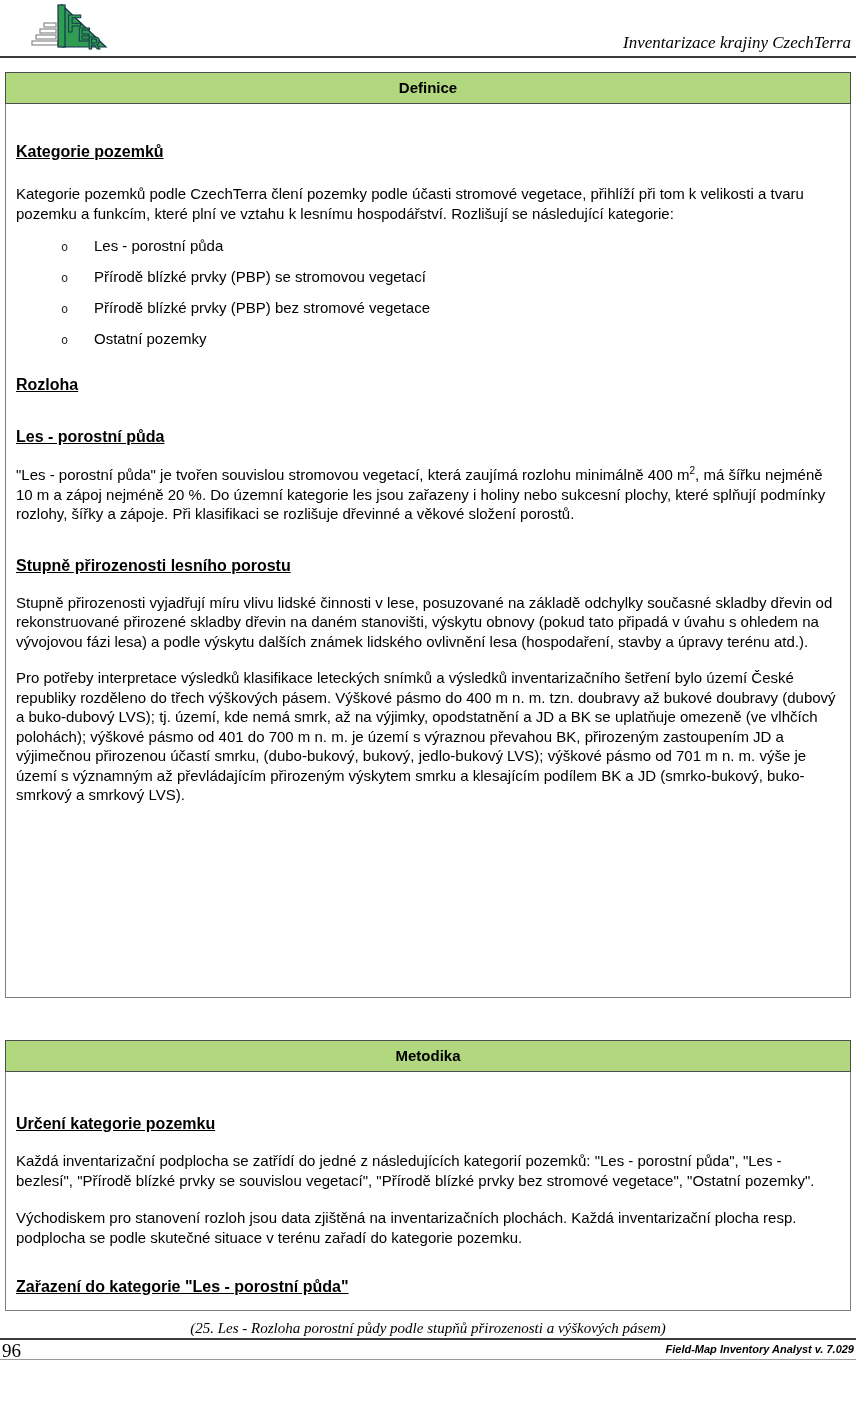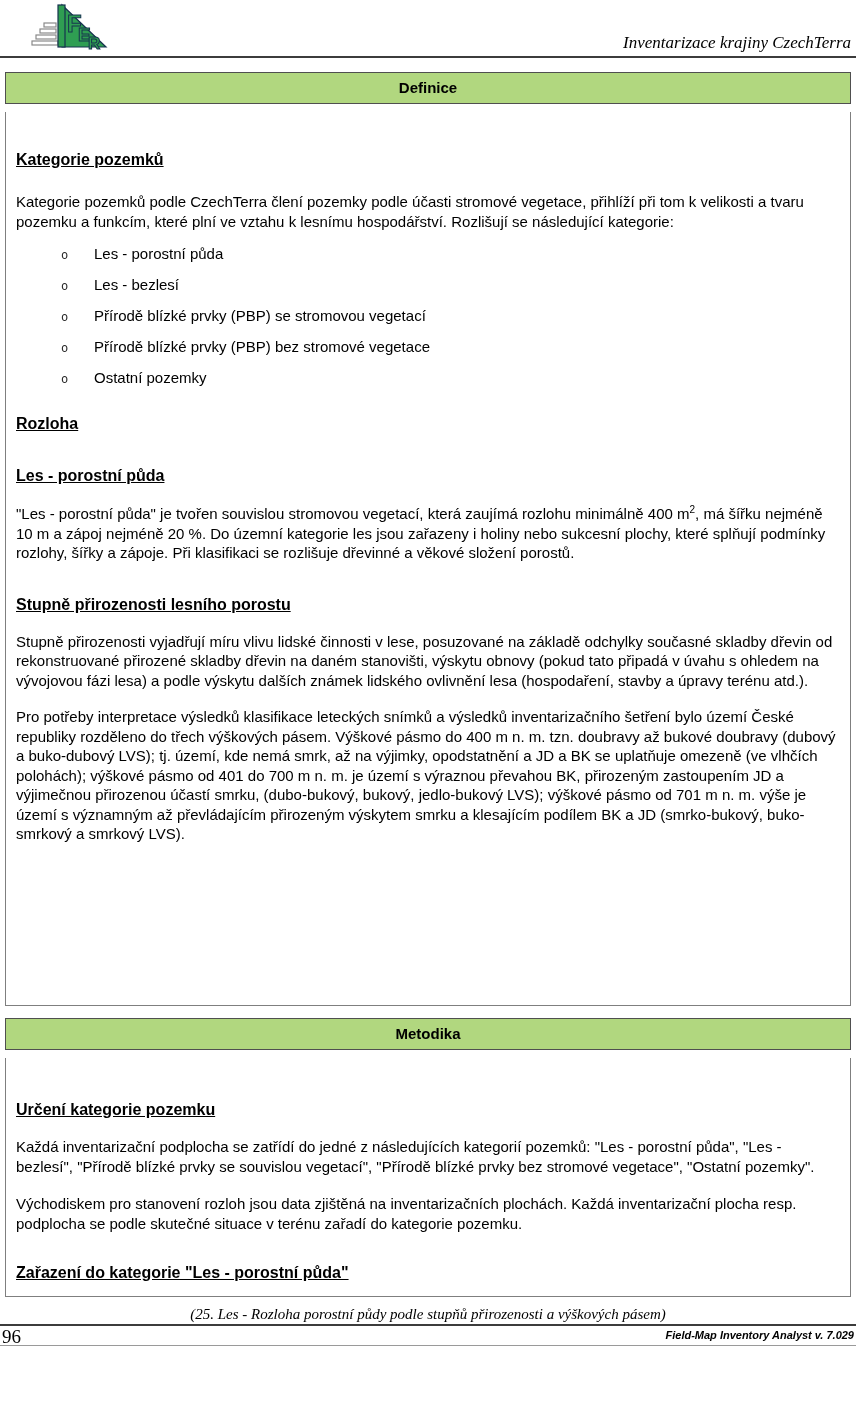--- a/index.html
+++ b/index.html
@@ -22,25 +22,25 @@
 
   
   .banner {
     margin: 14px 5px 0 5px;
     background: #b1d77f;
     border: 1px solid #4f4f4f;
     text-align: center;
     font-size: 15px; font-weight: bold;
     padding: 6px 0 7px 0;
   }
-  .banner-metodika { margin-top: 12px; }
+  .banner-metodika { margin-top: 42px; }
 
   
   .content-box {
-    margin: 8px 5px;
+    margin: 0 5px;
     border: 1px solid #7f7f7f;
     border-top: none;
     padding: 2px 10px 0 10px;
     overflow: hidden;
   }
   .box-definice { height: 894px; }
   .box-metodika { height: 239px; }
 
   .sec-heading {
     font-size: 16px; font-weight: bold;
@@ -127,23 +127,20 @@
 <div class="content-box box-definice">
 
   <div class="sec-heading mt-h1">Kategorie pozemků</div>
   <p class="para mt-p1">Kategorie pozemků podle CzechTerra člení pozemky podle účasti stromové vegetace, přihlíží při tom k velikosti a tvaru pozemku a funkcím, které plní ve vztahu k lesnímu hospodářství. Rozlišují se následující kategorie:</p>
 
   <ul class="bullet-list">
     <li>
       <span class="bullet-marker">o</span><span>Les - porostní půda</span>
     </li>
     <li>
-      <span class="bullet-marker">o</span><span>Les - bezlesí</span>
-    </li>
-    <li>
       <span class="bullet-marker">o</span><span>Přírodě blízké prvky (PBP) se stromovou vegetací</span>
     </li>
     <li>
       <span class="bullet-marker">o</span><span>Přírodě blízké prvky (PBP) bez stromové vegetace</span>
     </li>
     <li>
       <span class="bullet-marker">o</span><span>Ostatní pozemky</span>
     </li>
   </ul>
 

